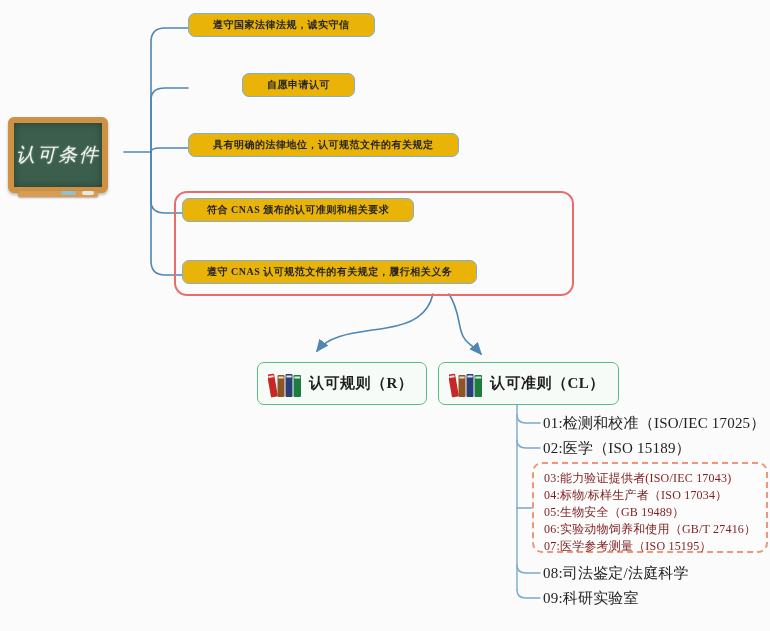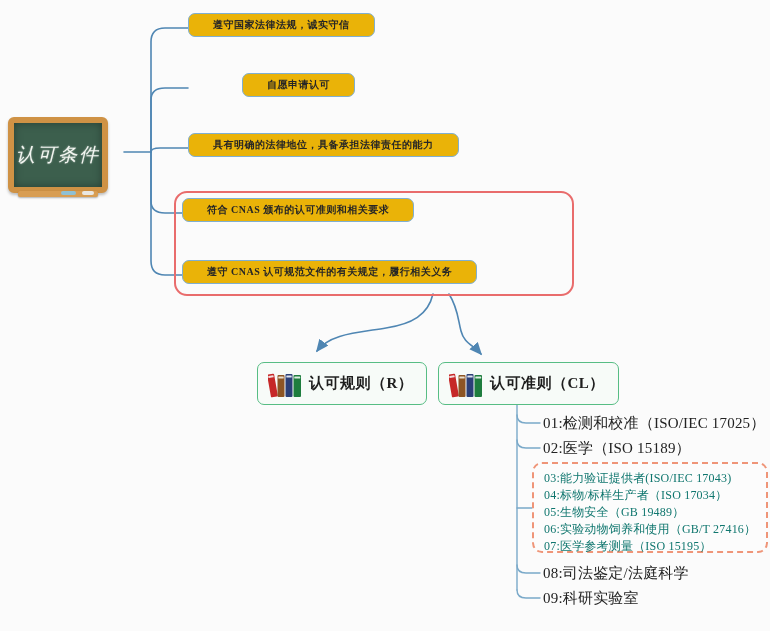--- a/index.html
+++ b/index.html
@@ -92,21 +92,21 @@
   .l09 { top: 598px; }
   
   .group-dashed {
     position: absolute; left: 532px; top: 462px; width: 236px; height: 91px;
     border: 2px dashed #ef9578; border-radius: 10px;
     padding: 6px 4px 6px 10px;
     display: flex; flex-direction: column; justify-content: space-between;
     z-index: 3; background: rgba(255,255,255,0.4);
   }
   .group-dashed .leaf-in {
-    font-size: 12px; color: #0f766e; white-space: nowrap; letter-spacing: 0.2px;
+    font-size: 12px; color: #7f1d1d; white-space: nowrap; letter-spacing: 0.2px;
   }
 </style>
 </head>
 <body>
 
 <svg id="connectors" viewBox="0 0 770 631" xmlns="http://www.w3.org/2000/svg">
   <defs>
     <marker id="ah" markerWidth="9" markerHeight="8" refX="7" refY="3.5" orient="auto">
       <path d="M0,0 L8,3.5 L0,7 z" fill="#4f86b3"></path>
     </marker>
@@ -137,21 +137,21 @@
 
 <div class="board">
   <span class="board-label">认可条件</span>
   <div class="board-tray"></div>
   <div class="chalk-blue"></div>
   <div class="chalk-white"></div>
 </div>
 
 <div class="topic t1">遵守国家法律法规，诚实守信</div>
 <div class="topic t2">自愿申请认可</div>
-<div class="topic t3">具有明确的法律地位，具备承担法律责任的能力</div>
+<div class="topic t3">具有明确的法律地位，认可规范文件的有关规定</div>
 
 <div class="group-red"></div>
 <div class="topic t4">符合 CNAS 颁布的认可准则和相关要求</div>
 <div class="topic t5">遵守 CNAS 认可规范文件的有关规定，履行相关义务</div>
 
 <div class="doc-node dn-r">
   <svg class="books" viewBox="0 0 34 28">
     <g>
       <rect x="1" y="4" width="7" height="23" rx="1" fill="#c62828" transform="rotate(-10 4.5 15.5)"></rect>
       <rect x="1.8" y="5.5" width="5.4" height="2" rx="0.5" fill="#f3dede" transform="rotate(-10 4.5 15.5)"></rect>

